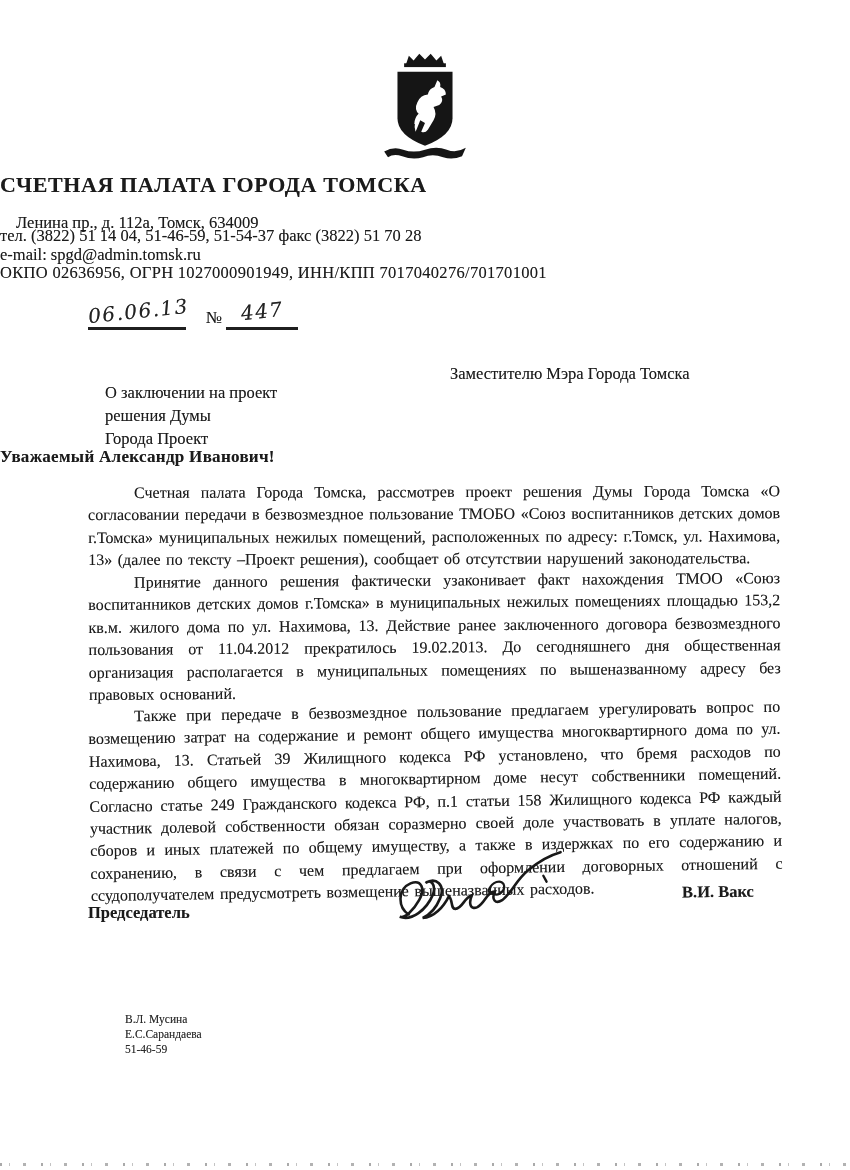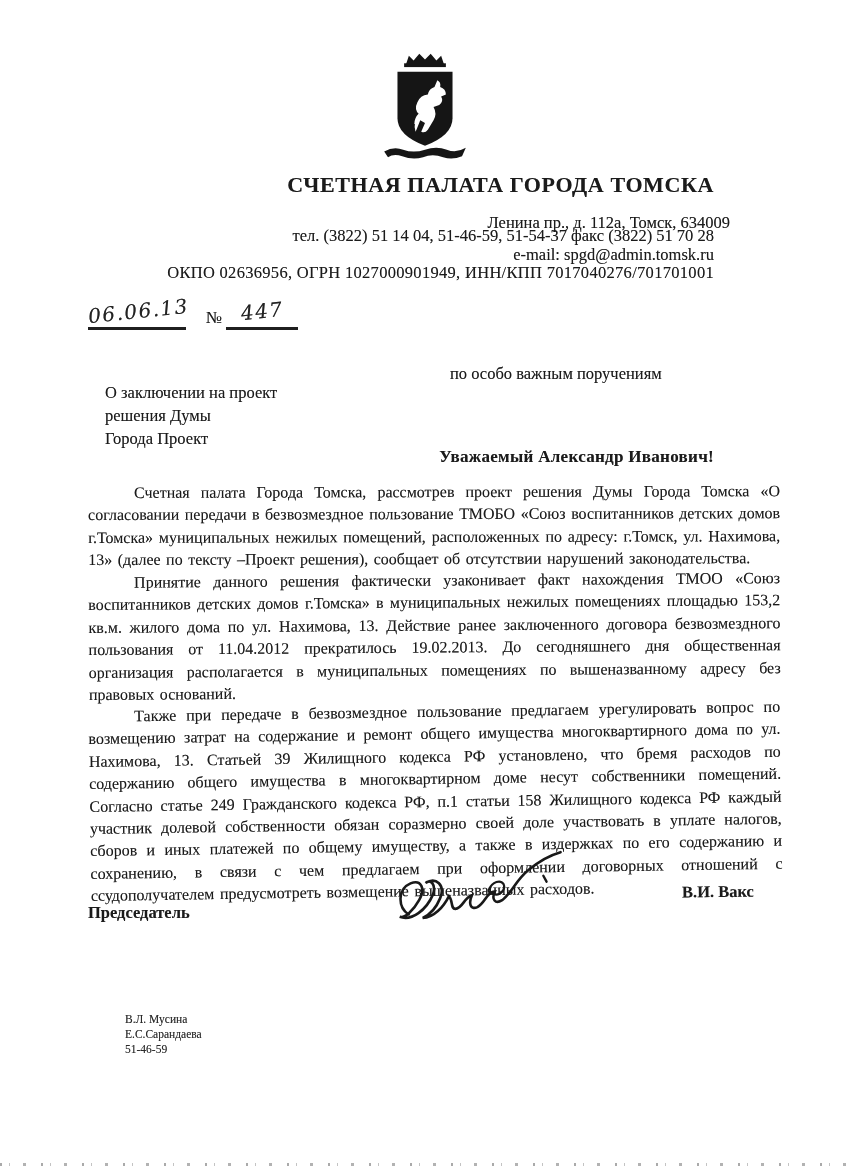--- a/index.html
+++ b/index.html
@@ -6,21 +6,21 @@
   html,body { width:850px; height:1170px; }
   body {
     position:relative;
     background:#ffffff;
     font-family:"Liberation Serif","DejaVu Serif",serif;
     color:#1b1b1b;
     overflow:hidden;
     text-shadow:0 0 .5px rgba(30,30,30,.45);
   }
   .abs { position:absolute; }
-  .center { position:absolute; left:0; width:714px; text-align:right; }
+  .center { position:absolute; left:0; width:714px; text-align:left; }
 
   
   .emblem-wrap { top:50px; left:0; width:850px; display:flex; justify-content:center; }
   .org-name { top:172px; font-weight:bold; font-size:22px; letter-spacing:.6px; }
   .hdr-line { font-size:16.5px; }
   .addr   { top:213px;margin-left:16px; }
   .phones { top:226px; }
   .email  { top:245px; }
   .email .em-addr { }
   .codes  { top:263px; letter-spacing:.3px; }
@@ -110,21 +110,21 @@
   </div>
 </div>
 
 <div class="abs subject">
   <div>О заключении на проект</div>
   <div>решения  Думы</div>
   <div>Города Проект</div>
 </div>
 
 <div class="abs recipient">
-  <div>по особо важным поручениям</div>
+  <div>Заместителю Мэра Города Томска</div>
 </div>
 
 <div class="center salutation">Уважаемый Александр Иванович!</div>
 
 <div class="abs body-text">
   <p class="p1">Счетная палата Города Томска, рассмотрев проект решения Думы Города Томска «О согласовании передачи в безвозмездное пользование ТМОБО «Союз воспитанников детских домов г.Томска» муниципальных нежилых помещений, расположенных по адресу: г.Томск, ул. Нахимова, 13» (далее по тексту –Проект решения), сообщает об отсутствии нарушений законодательства.</p>
   <p class="p2">Принятие данного решения фактически узаконивает факт нахождения ТМОО «Союз воспитанников детских домов г.Томска» в муниципальных нежилых помещениях площадью 153,2 кв.м. жилого дома по ул.  Нахимова, 13. Действие ранее заключенного договора безвозмездного пользования от 11.04.2012 прекратилось 19.02.2013. До сегодняшнего дня общественная организация располагается в муниципальных помещениях по вышеназванному адресу без правовых оснований.</p>
   <p class="p3">Также при передаче в безвозмездное пользование предлагаем урегулировать вопрос по возмещению затрат на содержание и ремонт общего имущества многоквартирного дома по ул. Нахимова, 13. Статьей 39 Жилищного кодекса РФ установлено, что бремя расходов по содержанию общего имущества в многоквартирном доме несут собственники помещений. Согласно статье 249 Гражданского кодекса РФ, п.1 статьи 158 Жилищного кодекса РФ каждый участник долевой собственности обязан соразмерно своей доле участвовать в уплате налогов, сборов и иных платежей  по общему имуществу, а также в издержках по его содержанию и сохранению, в связи с чем предлагаем при оформлении договорных отношений с ссудополучателем предусмотреть возмещение вышеназванных расходов.</p>
 </div>
 

